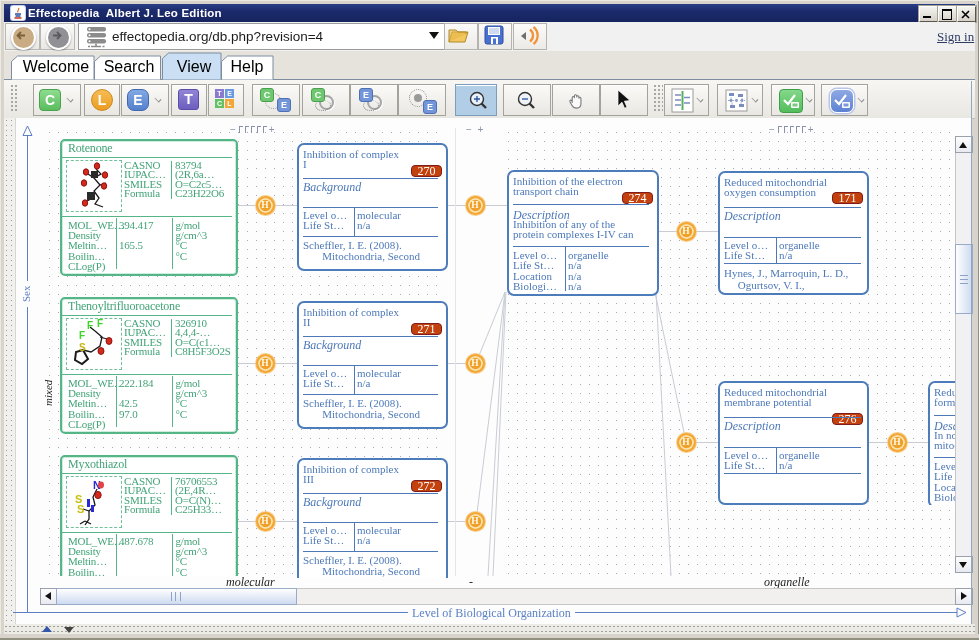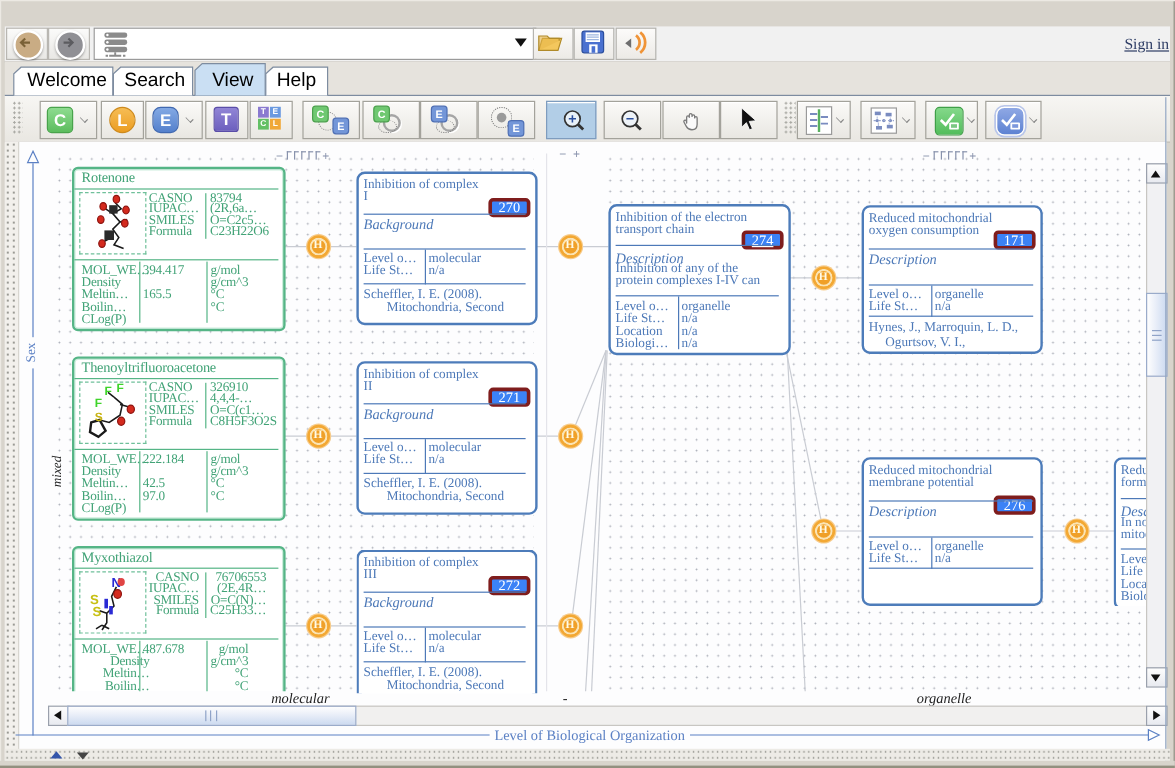--- a/index.html
+++ b/index.html
@@ -38,38 +38,55 @@
 #whiteband{left:441px;top:9px;width:56px;height:449px;background:#fdfdfe;}
 
 .bbox{border:2px solid #4d7cba;border-radius:7px;background:#fff;color:#4d79b8;font-family:"Liberation Serif",serif;font-size:11px;}
 .gbox{border:2px solid #55b586;border-radius:5px;background:#fff;color:#42a377;font-family:"Liberation Serif",serif;font-size:11px;box-shadow:inset 0 0 0 1px #cdeedd;}
 .hl{position:absolute;height:1px;}
 .vl{position:absolute;width:1px;}
 .bbox .hl{background:#4d79b8;}
 .bbox .vl{background:#4d79b8;}
 .gbox .hl{background:#55b586;}
 .gbox .vl{background:#55b586;}
-.badge{position:absolute;background:#3b82f6;border:3px solid #7f1d1d;color:#fff;border-radius:4px;font:12px/10.5px "Liberation Serif",serif;text-align:center;}
+.badge{position:absolute;background:#c2410c;border:1px solid #7f1d1d;color:#fff;border-radius:4px;font:12px/10.5px "Liberation Serif",serif;text-align:center;}
 .hnode{position:absolute;width:15px;height:15px;border-radius:50%;background:#f0a028;border:2px solid #f3a833;box-shadow:0 0 0 1px #f7cc8c, inset 0 0 0 1.8px #fbe4b4;color:#fffbe8;font:bold 9.5px/15.5px "Liberation Serif",serif;text-align:center;letter-spacing:0;}
 .zc{position:absolute;font:10px/8px "Liberation Sans",sans-serif;color:#8892ac;}
 .tick{display:inline-block;width:3px;height:6px;border-left:1px solid #8892ac;border-top:1px solid #8892ac;margin-right:2px;}
 .clabel{position:absolute;font:italic 12px "Liberation Serif",serif;color:#222;}
 
 .sbtn{position:absolute;background:linear-gradient(180deg,#fdfdfd,#e8eaf0);border:1px solid #9aa0ac;}
 .sthumb{position:absolute;background:linear-gradient(180deg,#fefefe 0%,#e9eef8 45%,#ccdaf0 100%);border:1px solid #9aabca;}
 .tri{position:absolute;width:0;height:0;}
 .t{position:absolute;white-space:nowrap;line-height:10.3px;}
 .it{font-style:italic;font-size:12px;}
 .bbox .t{letter-spacing:0;}
 .refs{line-height:11.8px !important;}
 .gbox .t{letter-spacing:-.2px;line-height:9.6px;}
 </style></head>
 <body>
 <div id="win">
 
+  <div id="title" class="ab">
+    <div id="jicon" class="ab"><svg width="14" height="14">
+          <path d="M7.5 2 C9 3.5 5.5 4.5 7 6.5" stroke="#e06a10" fill="none" stroke-width="1.2"></path>
+          <path d="M4 8 h6 M4.5 10 h5" stroke="#2a4fa0" stroke-width="1.5" fill="none"></path>
+          <path d="M3.5 12 h7" stroke="#c03020" stroke-width="1.5"></path>
+        </svg></div>
+    <div class="txt ab">Effectopedia&nbsp; Albert J. Leo Edition</div>
+    <div class="wbtn ab" style="left:915px;">
+        <div class="ab" style="left:3px;top:9px;width:8px;height:2px;background:#000;"></div>
+      </div>
+    <div class="wbtn ab" style="left:934px;">
+        <div class="ab" style="left:3px;top:2px;width:8px;height:8px;border:1px solid #000;border-top-width:2px;"></div>
+      </div>
+    <div class="wbtn ab" style="left:953px;"><svg width="15" height="13">
+          <path d="M4 3 l7 7 M11 3 l-7 7" stroke="#000" stroke-width="1.6"></path>
+        </svg></div>
+  </div>
 
   <div id="addr" class="ab">
     <div class="navbtn ab" style="left:1px;">
         <div class="circ" style="background:#c9ac84;"><svg width="17" height="17">
             <path d="M12 8.5 H5 M8 5 l-3.5 3.5 L8 12" stroke="#7a6136" stroke-width="1.8" fill="none"></path>
           </svg></div>
       </div>
     <div class="navbtn ab" style="left:36px;">
         <div class="circ" style="background:#909095;"><svg width="17" height="17">
             <path d="M5 8.5 H12 M9 5 l3.5 3.5 L9 12" stroke="#5c5c60" stroke-width="1.8" fill="none"></path>
@@ -82,20 +99,21 @@
             <rect x="2" y="7" width="19" height="4.5" rx="2"></rect>
             <rect x="2" y="13" width="19" height="4.5" rx="2"></rect>
           </g>
           <g fill="#fff">
             <circle cx="4.5" cy="3.2" r="1"></circle>
             <circle cx="4.5" cy="9.2" r="1"></circle>
             <circle cx="4.5" cy="15.2" r="1"></circle>
           </g>
           <path d="M11 17.5 v2.5 M6 20.5 h10 M3 20.5 h2 M17.5 20.5 h2" stroke="#8b8b8b" stroke-width="1.6" fill="none"></path>
         </svg>
+      <div id="urltxt" class="ab">effectopedia.org/db.php?revision=4</div>
       <div id="combo-arrow" class="ab"></div>
     </div>
     <div class="toolb ab" style="left:440px;"><svg width="30" height="23">
           <path d="M4 18 L7 8 h16 l-3 10 z" fill="#f3c75d" stroke="#b08a28" stroke-width="1"></path>
           <path d="M4 18 V6 h7 l2 2 h8 v2" fill="#e8b84b" stroke="#b08a28" stroke-width="1" fill-opacity=".6"></path>
         </svg></div>
     <div class="toolb ab" style="left:474px;"><svg width="30" height="23">
           <rect x="6" y="2" width="18" height="18" rx="2" fill="#4a71d0" stroke="#2c4f9e"></rect>
           <rect x="9" y="3" width="12" height="8" fill="#fff"></rect>
           <path d="M10 5 h10 M10 7 h10 M10 9 h10" stroke="#9db6e0"></path>
@@ -420,21 +438,21 @@
         <div class="t" style="left:62px;top:19.5px;">CASNO<br>IUPAC…<br>SMILES<br>Formula</div>
         <div class="vl" style="left:109px;top:20px;height:38px;"></div>
         <div class="t" style="left:113px;top:19.5px;">326910<br>4,4,4-…<br>O=C(c1…<br>C8H5F3O2S</div>
         <div class="hl" style="left:0px;top:74.5px;width:170px;"></div>
         <div class="t" style="left:6px;top:78.5px;line-height:10.35px;">MOL_WE…<br>Density<br>Meltin…<br>Boilin…<br>CLog(P)</div>
         <div class="vl" style="left:54px;top:77px;height:51px;"></div>
         <div class="t" style="left:57px;top:78.5px;line-height:10.35px;">222.184<br><br>42.5<br>97.0</div>
         <div class="vl" style="left:110px;top:77px;height:51px;"></div>
         <div class="t" style="left:113.5px;top:78.5px;line-height:10.35px;">g/mol<br>g/cm^3<br>°C<br>°C</div>
       </div>
-  <div class="ab" style="left:60px;top:455px;width:180px;height:121px;overflow:hidden;text-align:right;">
+  <div class="ab" style="left:60px;top:455px;width:180px;height:121px;overflow:hidden;">
         <div style="position:absolute;left:0;top:0;">
           <div class="gbox ab" style="left:0;top:0;width:174px;height:133px;">
             <div class="t" style="left:6px;top:3px;font-size:12px;">Myxothiazol</div>
             <div class="hl" style="left:0px;top:15.5px;width:170px;"></div>
             <div class="ab" style="left:4px;top:19px;width:54px;height:50px;border:1px dashed #6fc09a;"><svg width="54" height="50">
                 <g stroke="#1a1a1a" stroke-width="1.3" fill="none">
                   <path d="M30 12 l-4 8 2 8 -6 6 0 8 -4 6"></path>
                   <path d="M18 44 l-5 3 M18 44 l6 3 M22 34 l-6 -2"></path>
                 </g>
                 <text x="26" y="12" font-family="Liberation Sans" font-weight="bold" font-size="11" fill="#2a2ad4">N</text>

